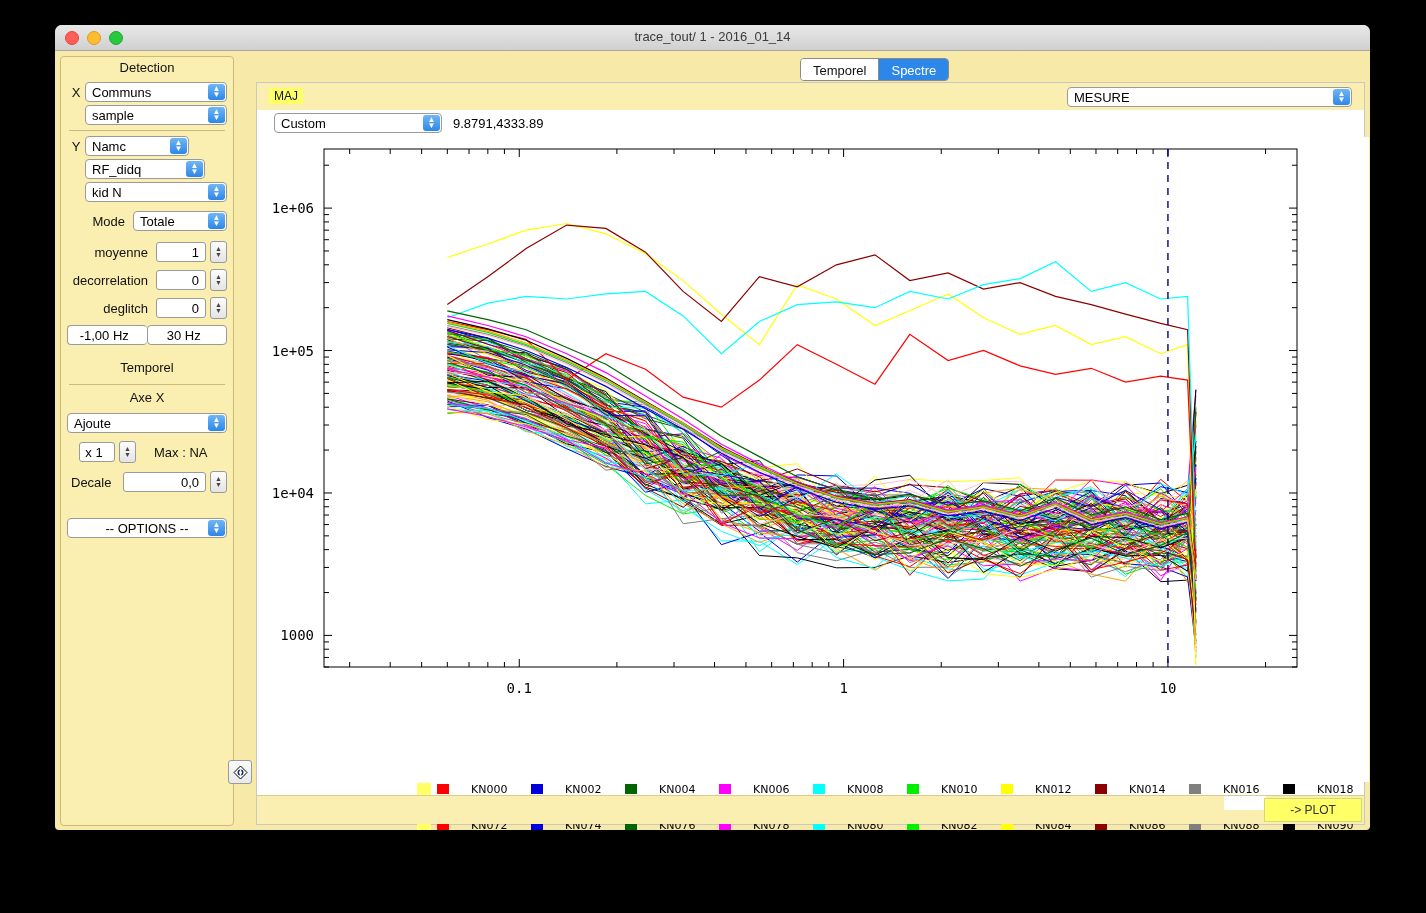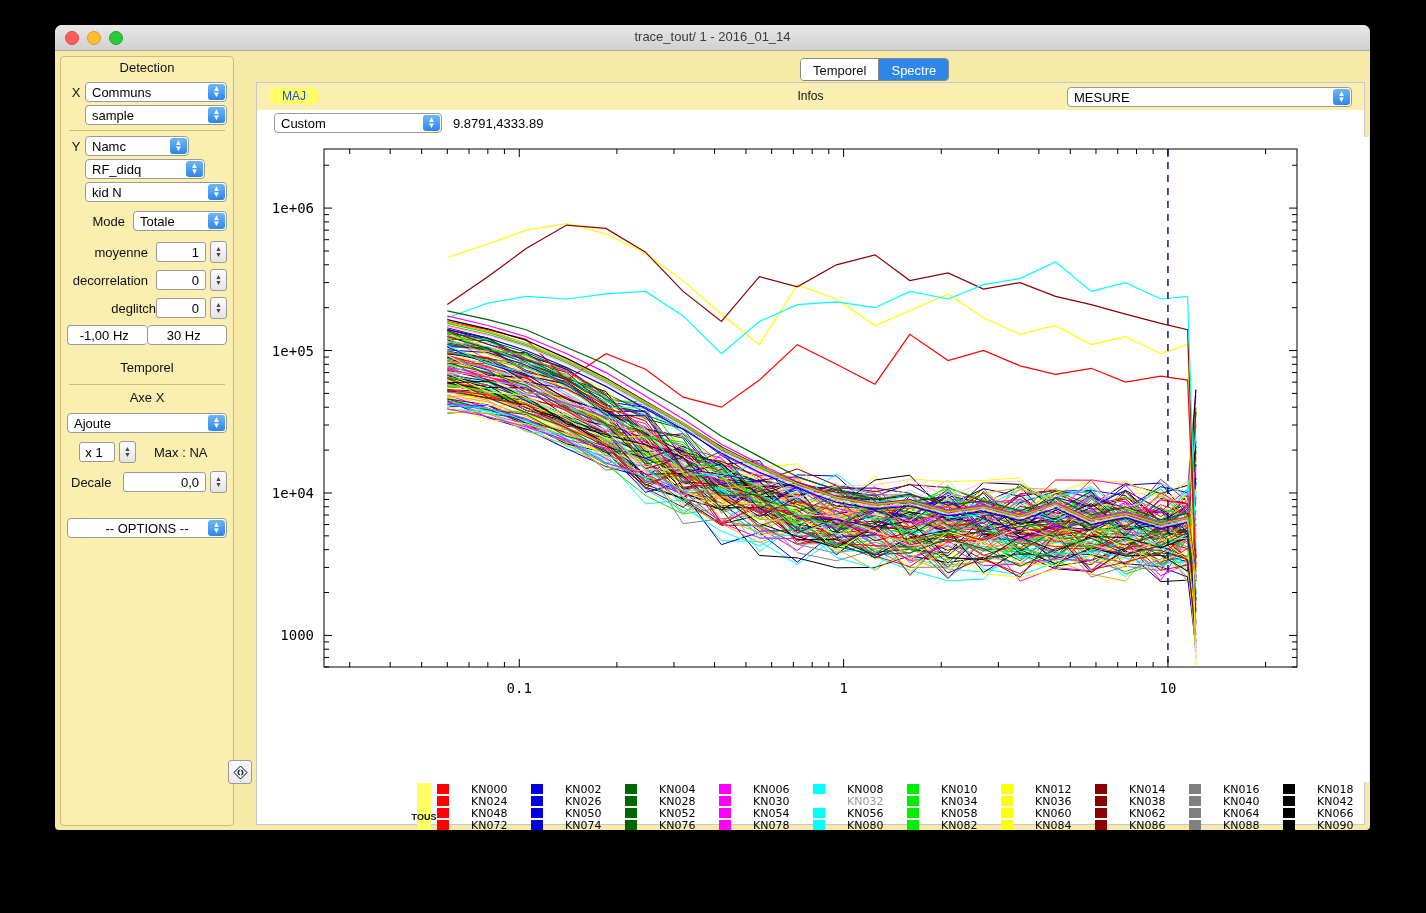--- a/index.html
+++ b/index.html
@@ -62,21 +62,21 @@
   .seg{position:absolute;left:544px;top:2px;display:flex;height:21px;
        border:1px solid #8a8a8a;border-radius:4px;overflow:hidden;}
   .seg div{font-size:13px;padding:2px 12px 0;line-height:19px;color:#111;background:#fff;}
   .seg div.active{background:#2d87e8;color:#fff;}
   .seg div+div{border-left:1px solid #8a8a8a;}
 
   .content{position:absolute;left:0;right:0;top:26px;bottom:0;
            background:#fff;border:1px solid #c8c8c8;}
   .inforow{position:absolute;left:0;right:0;top:0;height:27px;background:#faeeb0;}
   .maj{position:absolute;left:12px;top:5px;background:#ffff66;
-       font-size:12px;padding:1px 13px;color:#1d4ed8;border-radius:7px;}
+       font-size:12px;padding:1px 5px;color:#0f172a;}
   .infos{position:absolute;left:0;right:0;top:6px;text-align:center;
          font-size:12px;color:#111;}
   .mesure{position:absolute;right:12px;top:4px;width:285px;}
 
   .secondrow{position:absolute;left:0;right:0;top:27px;height:27px;background:#fff;}
   .custom{position:absolute;left:17px;top:3px;width:168px;}
   .coords{position:absolute;left:196px;top:6px;font-size:13px;color:#000;}
 
   
   .plotwrap{position:absolute;left:0;top:54px;width:1112px;height:645px;background:#fff;}
@@ -180,21 +180,21 @@
         <div class="stepper">▲<br>▼</div>
       </div>
       <div class="row" style="margin-top:6px">
         <span class="lbl grow" style="text-align:right;padding-right:8px">decorrelation</span>
         <div class="field" style="width:50px">
             <span>0</span>
           </div>
         <div class="stepper">▲<br>▼</div>
       </div>
       <div class="row" style="margin-top:6px">
-        <span class="lbl grow" style="text-align:right;">deglitch</span>
+        <span class="lbl grow" style="text-align:right;padding-right:8px">deglitch</span>
         <div class="field" style="width:50px">
             <span>0</span>
           </div>
         <div class="stepper">▲<br>▼</div>
       </div>
 
       <div class="twofield">
         <div class="field" style="justify-content:center">
             <span>-1,00 Hz</span>
           </div>
@@ -270,21 +270,20 @@
         <div class="seg">
           <div>Temporel</div>
           <div class="active">Spectre</div>
         </div>
       </div>
 
       <div class="content">
 
         <div class="inforow">
           <div class="maj">MAJ</div>
-          <div class="infos">Infos</div>
           <div class="mesure combo">
             <span>MESURE</span>
             <span class="arrow">▲<br>▼</span>
           </div>
         </div>
 
         <div class="secondrow">
           <div class="custom combo">
             <span>Custom</span>
             <span class="arrow">▲<br>▼</span>
@@ -747,17 +746,21 @@
                   <span class="legtext">KN066</span>
                 </div>
                 <div class="legitem">
                   <span class="sw" style="background: rgb(0, 0, 0);"></span>
                   <span class="legtext">KN090</span>
                 </div>
               </div>
             </div>
         </div>
 
+        <div class="bottombar">
+          <div class="whitestub"></div>
+          <div class="plotbtn">-&gt; PLOT</div>
+        </div>
 
       </div>
     </div>
   </div>
 </div>
 
 </body></html>

